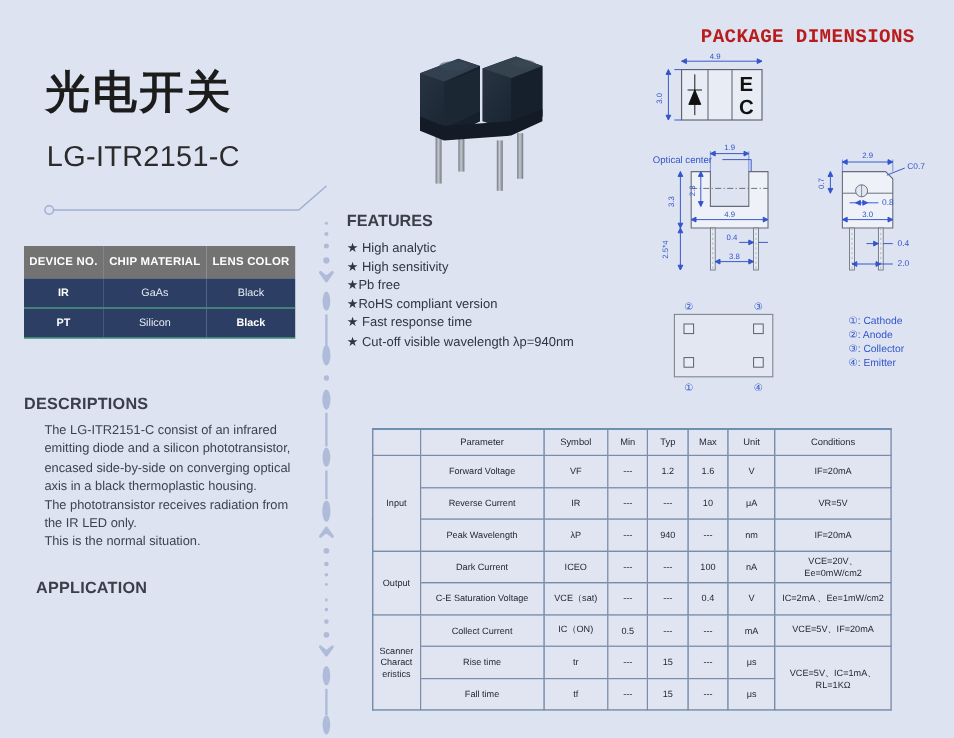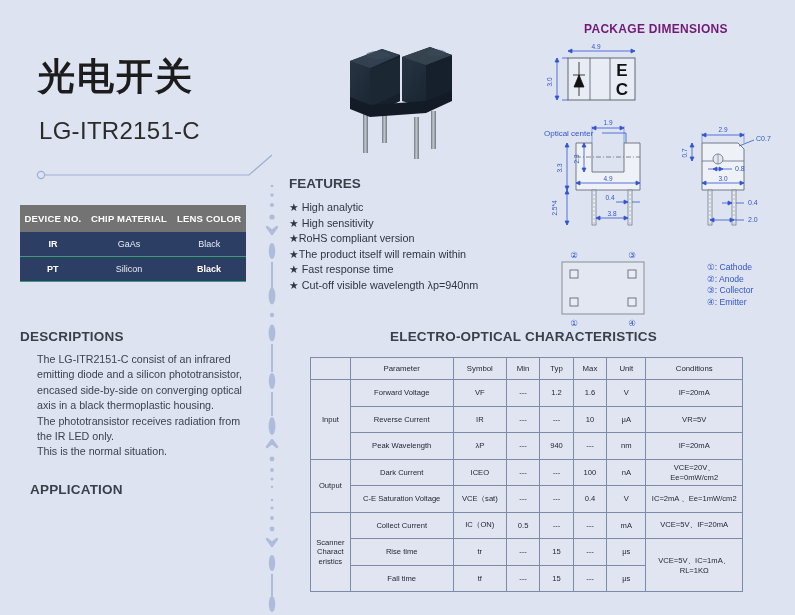--- a/index.html
+++ b/index.html
@@ -59,21 +59,21 @@
   
   .photo { position: absolute; left: 330px; top: 35px; }
   .features { position: absolute; left: 289px; top: 176px; }
   .features .ft-title { font-size: 13.5px; font-weight: 700; color: #3a3f4a; }
   .features ul { list-style: none; margin-top: 9px; }
   .features li { font-size: 10.8px; color: #2f3542; line-height: 15.6px; white-space: nowrap; }
 
   
   .pkg-title {
     position: absolute; left: 584px; top: 22px;
-    font-size: 12px; font-weight: 700; color: #701a75; letter-spacing: 0.3px;
+    font-size: 16px; font-weight: 700; color: #b91c1c; letter-spacing: 0.3px; font-family: Liberation Mono, monospace;
   }
   .drawings { position: absolute; left: 540px; top: 40px; }
   .pin-legend { position: absolute; left: 707px; top: 262px; font-size: 8.6px; color: #3355cc; line-height: 11.6px; }
   .pin-legend div { white-space: nowrap; }
 
   
   .eoc-title {
     position: absolute; left: 390px; top: 329px;
     font-size: 13.5px; font-weight: 700; color: #3a3f4a; letter-spacing: 0.2px;
   }
@@ -211,22 +211,22 @@
       <ellipse cx="48" cy="20" rx="12" ry="4" fill="#3d4b59" opacity="0.55"></ellipse>
       <ellipse cx="106" cy="18" rx="10" ry="3.5" fill="#3d4b59" opacity="0.5"></ellipse>
     </svg>
   </div>
 
   <div class="features">
     <div class="ft-title">FEATURES</div>
     <ul>
       <li>★ High analytic</li>
       <li>★ High sensitivity</li>
+      <li>★Pb free</li>
       <li>★RoHS compliant version</li>
-      <li>★The product itself will remain within</li>
       <li>★ Fast response time</li>
       <li>★ Cut-off visible wavelength λp=940nm</li>
     </ul>
   </div>
 
   <div class="pkg-title">PACKAGE DIMENSIONS</div>
 
   <div class="drawings">
     <svg width="255" height="290" viewBox="0 0 255 290">
       <g stroke="#3355cc" fill="none" stroke-width="0.8" font-family="Liberation Sans, sans-serif" font-size="6.5">
@@ -372,21 +372,20 @@
     </svg>
   </div>
 
   <div class="pin-legend">
     <div>①: Cathode</div>
     <div>②: Anode</div>
     <div>③: Collector</div>
     <div>④: Emitter</div>
   </div>
 
-  <div class="eoc-title">ELECTRO-OPTICAL CHARACTERISTICS</div>
 
   <table class="eoc">
     <thead>
       <tr>
         <th class="grp"></th>
         <th class="param">Parameter</th>
         <th class="sym">Symbol</th>
         <th class="mm">Min</th>
         <th class="mm">Typ</th>
         <th class="mm">Max</th>

